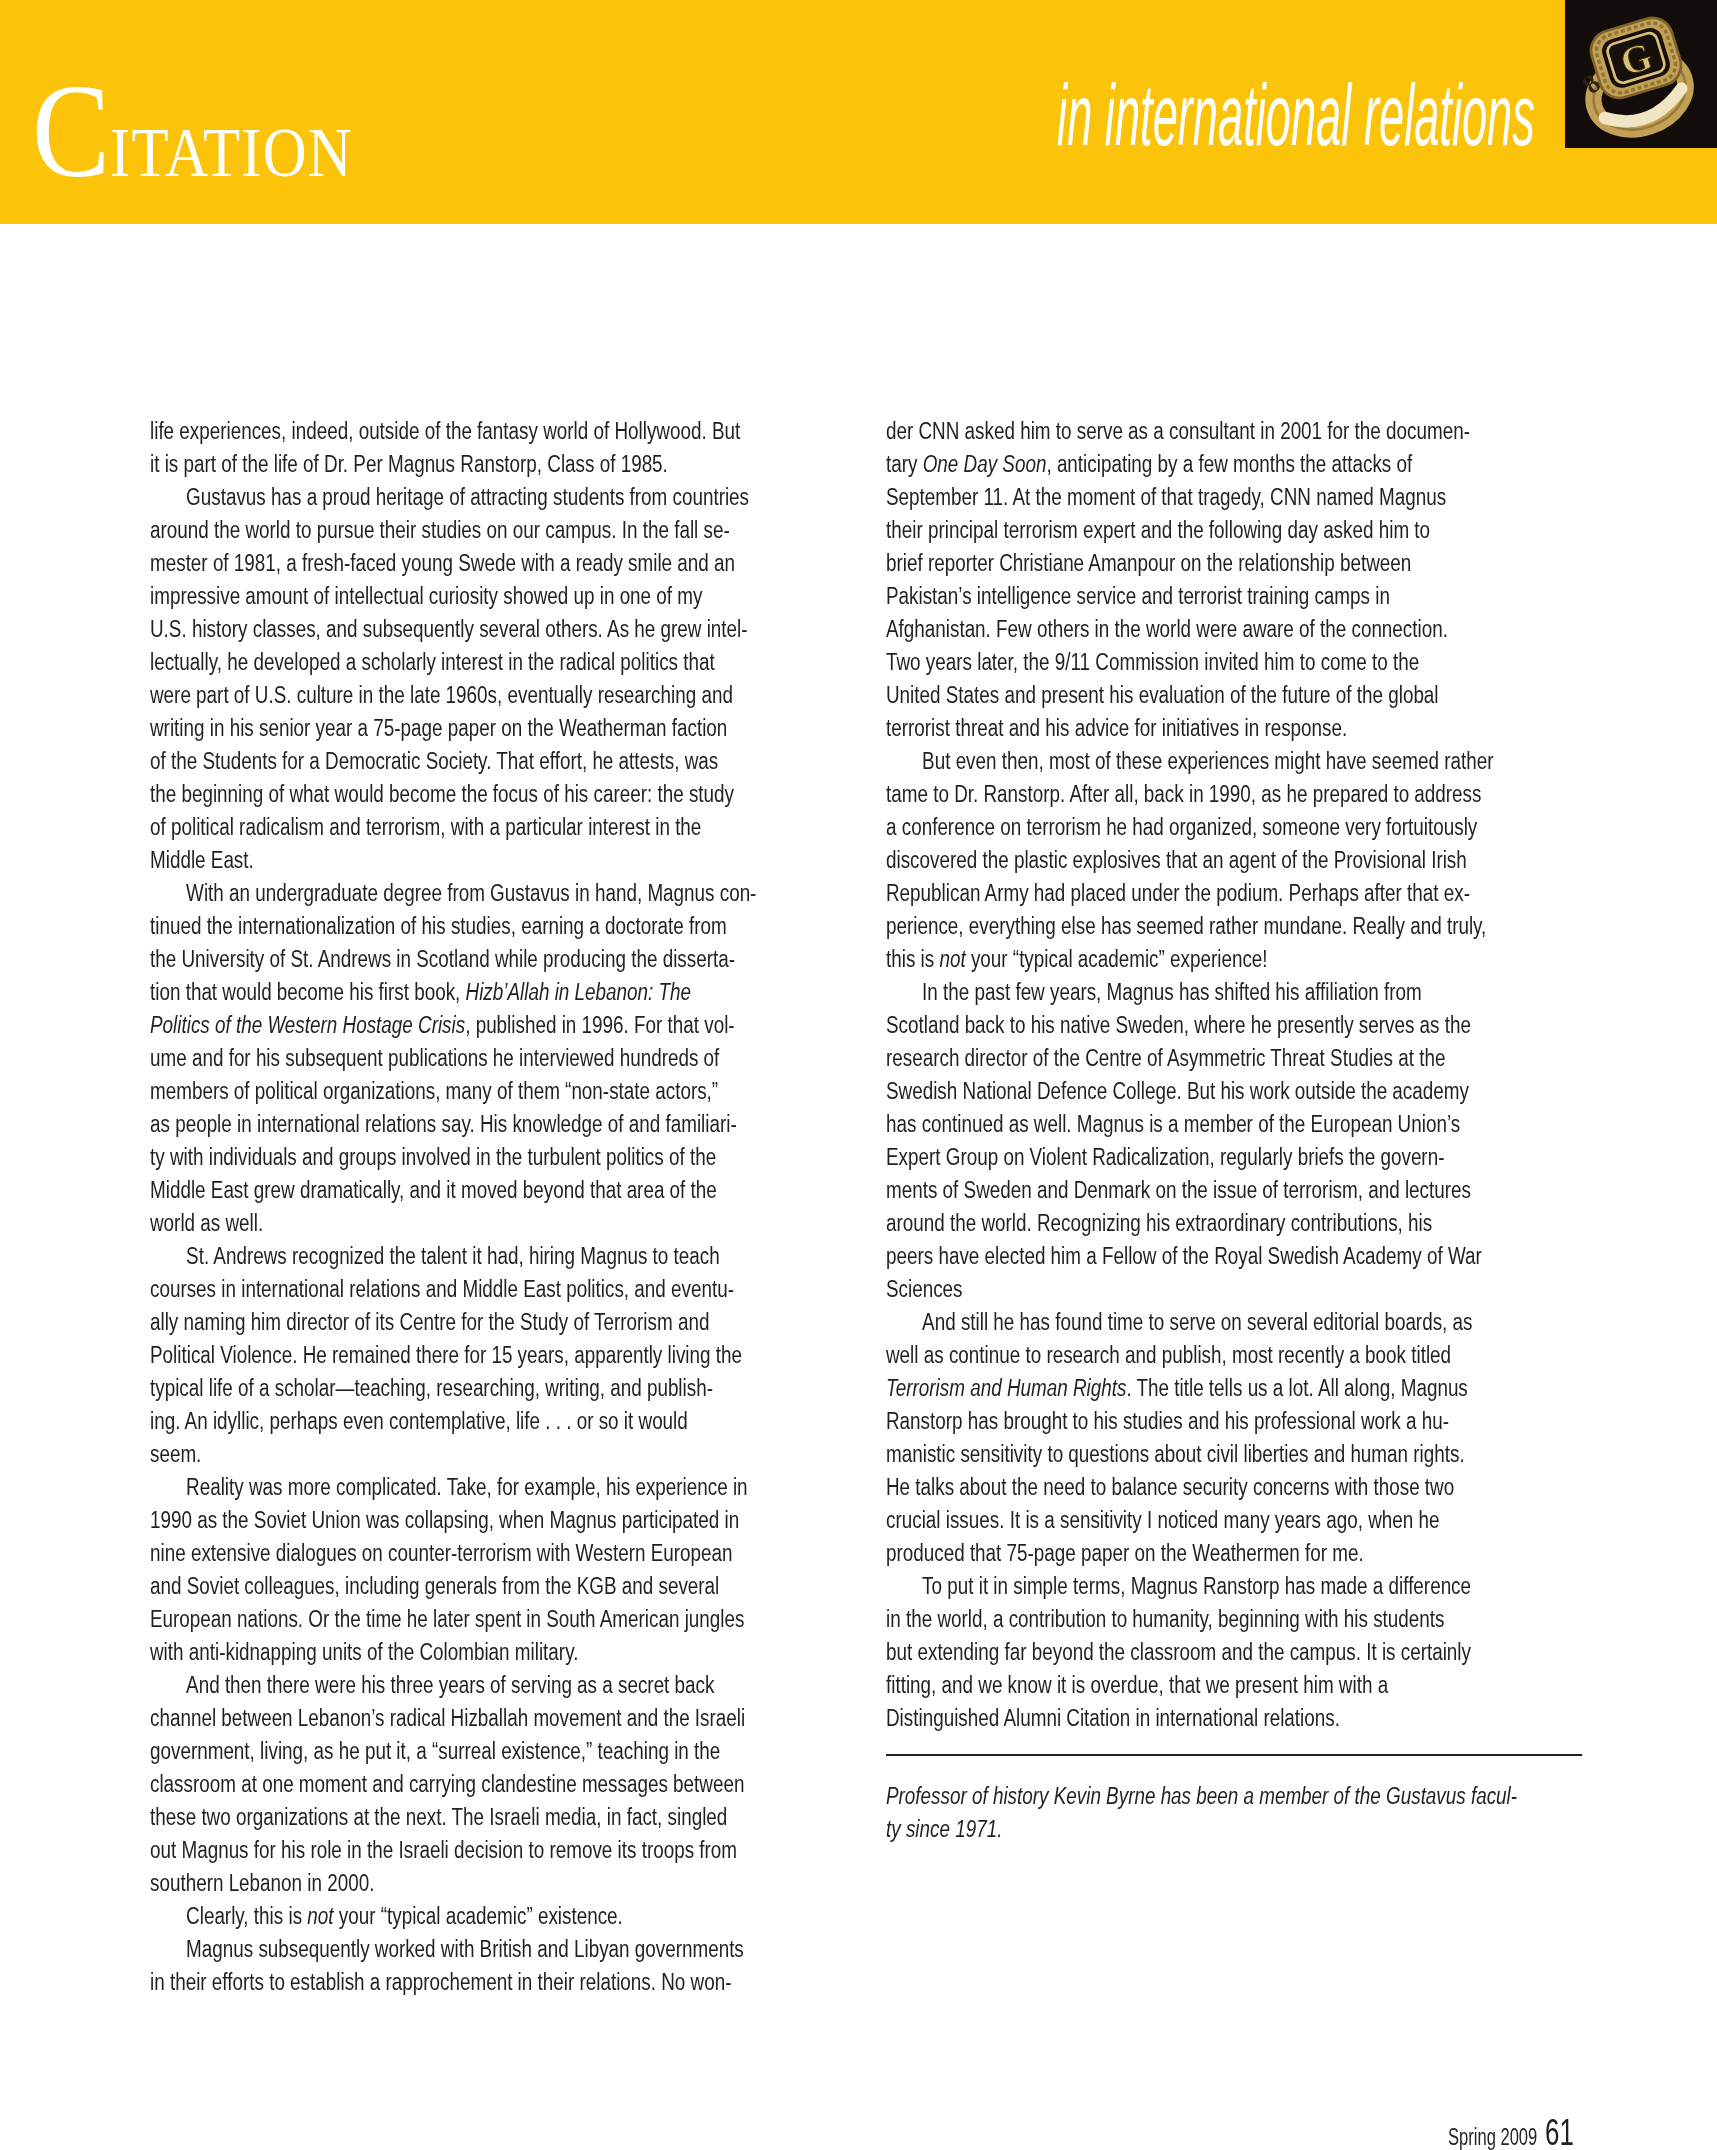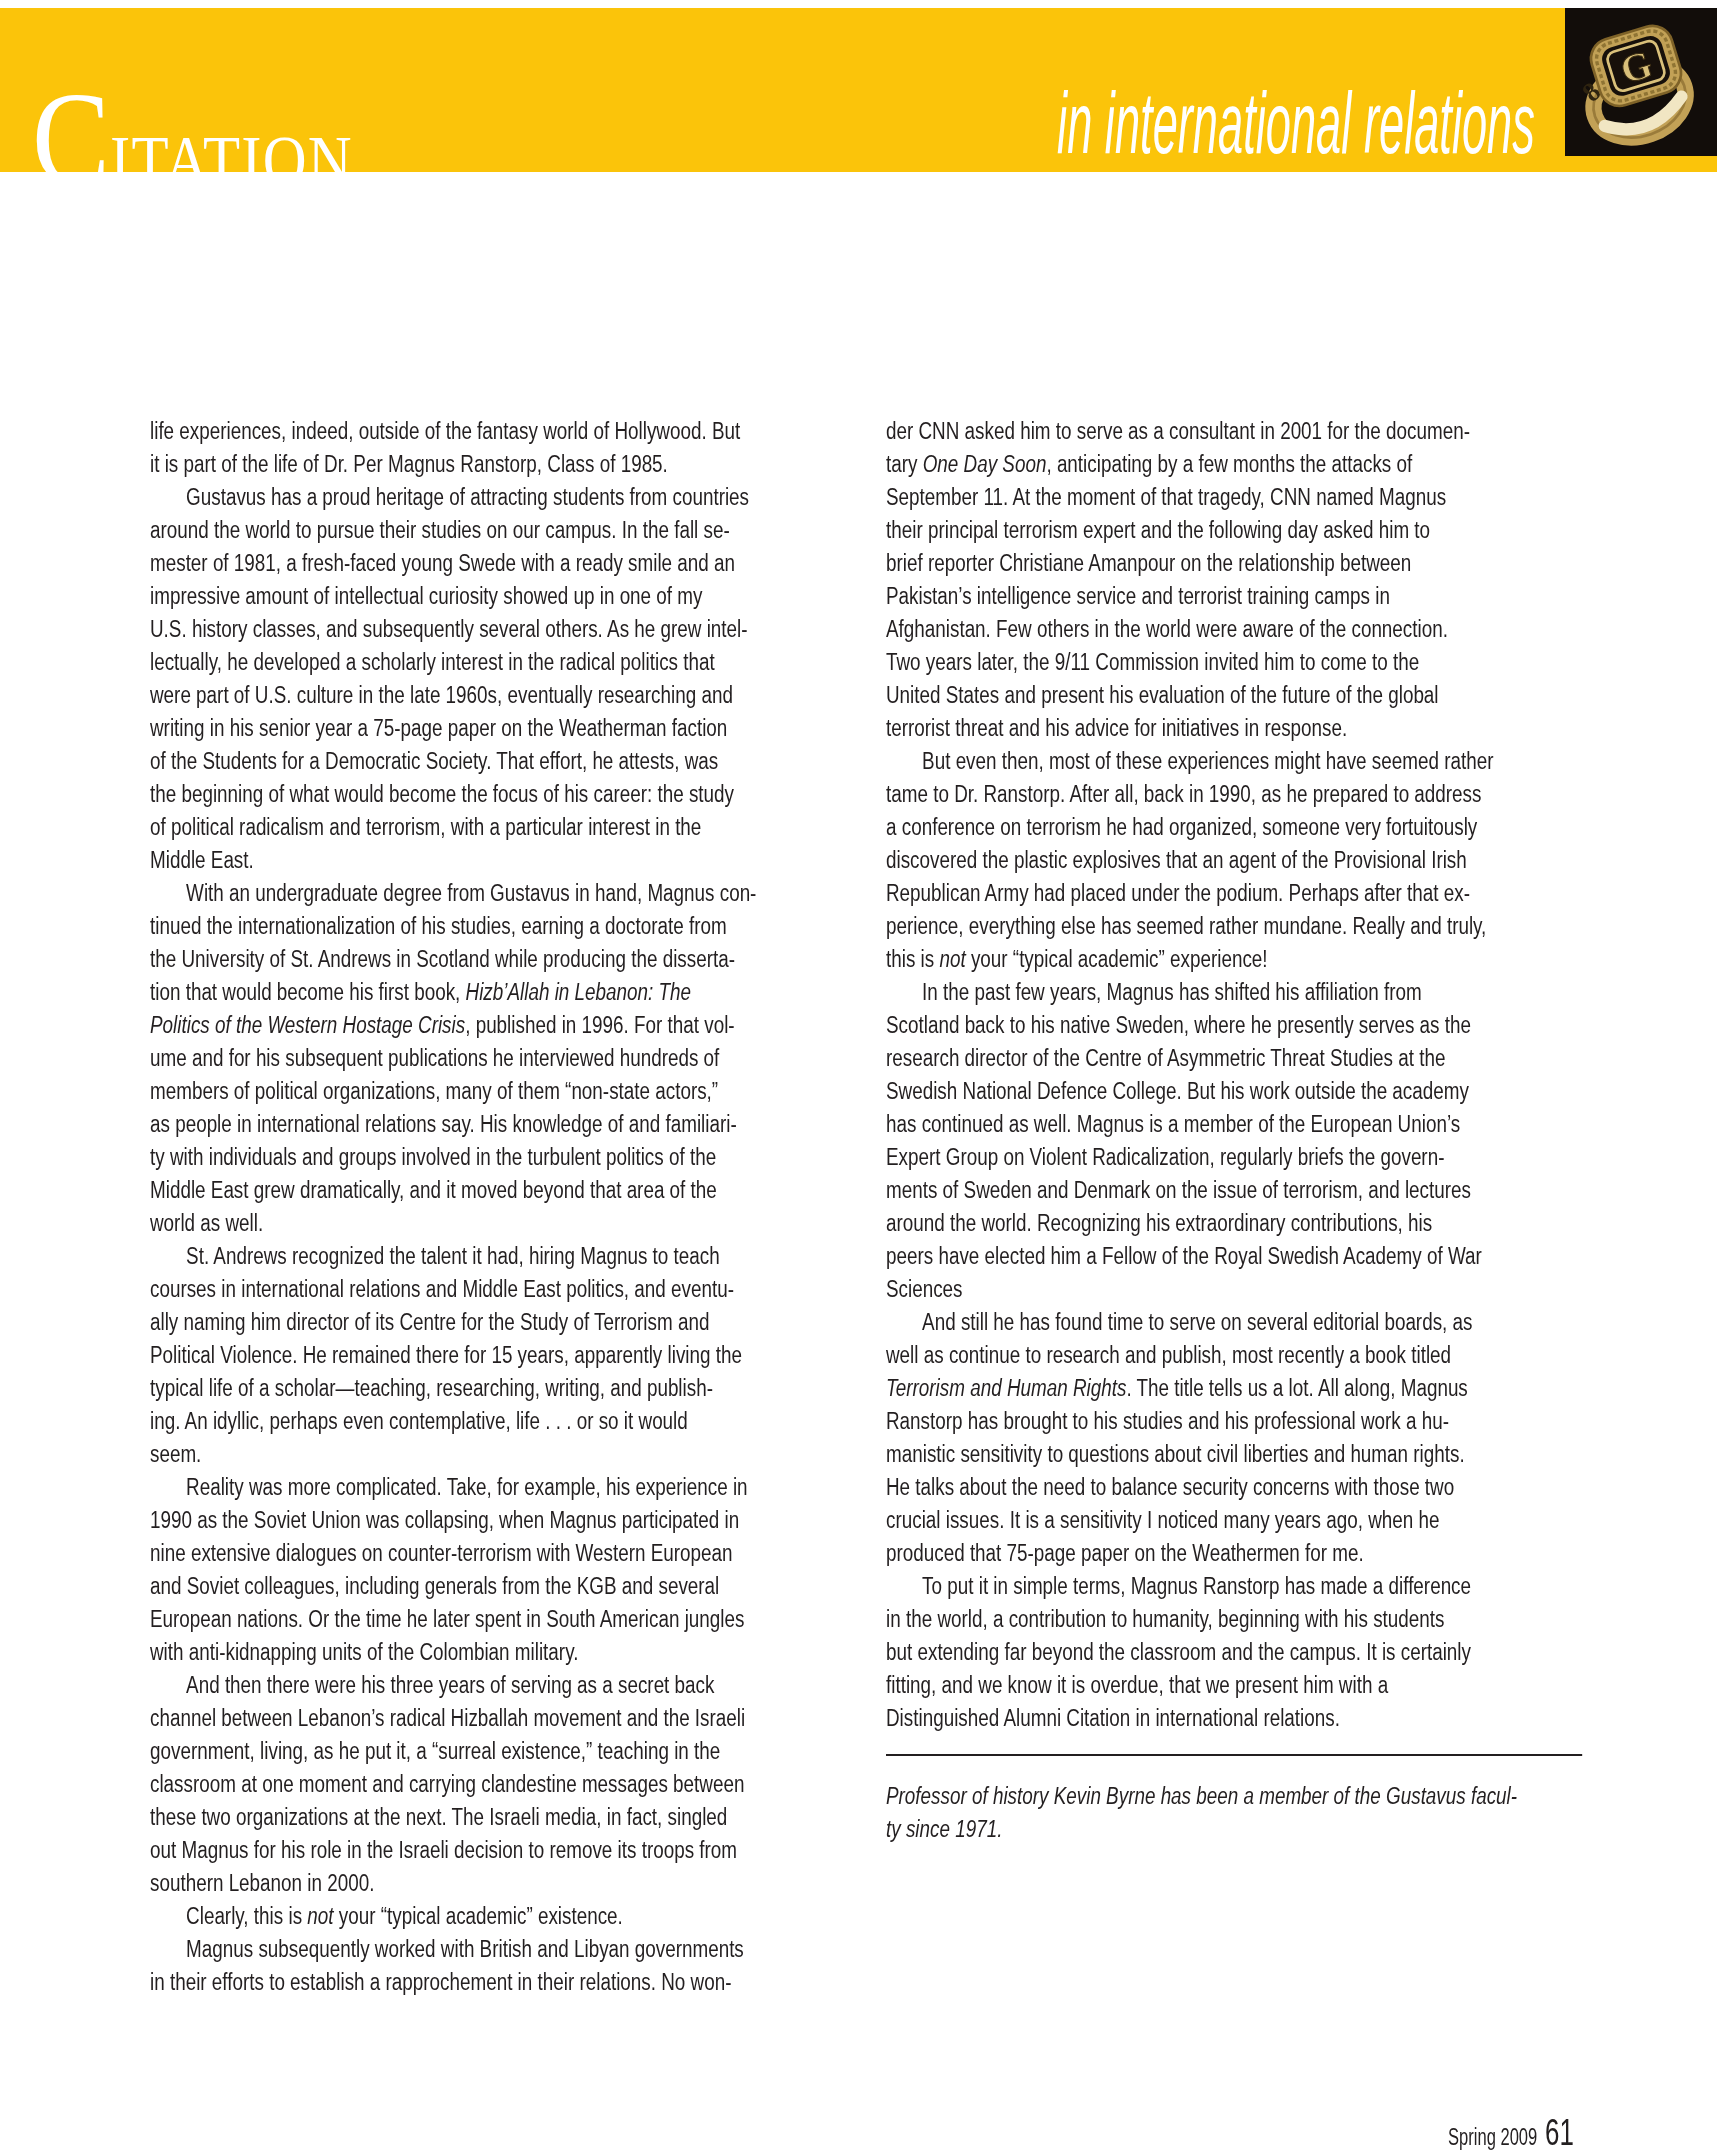--- a/index.html
+++ b/index.html
@@ -1,21 +1,21 @@
 <!DOCTYPE html>
 <html style="font-size:10.8px"><head>
 <meta charset="utf-8">
 <style>
   html,body { margin:0; padding:0; background:#888; }
   .page {
     position:relative; width:1718px; height:2151px; background:#ffffff;
     font-family:"Liberation Sans", sans-serif; overflow:hidden;
   }
   
-  .band { position:absolute; left:0; top:8px; width:1718px; height:164px; background:#FBC40A; }
+  .band { position:absolute; left:0; top:0; width:1718px; height:224px; background:#FBC40A; }
   .title {
     position:absolute; left:32px; top:65px; line-height:1; color:#fff;
     font-family:"Liberation Serif", serif; white-space:nowrap;
     transform:scaleX(0.88); transform-origin:left top;
   }
   .title .initial { font-size:133px; }
   .title .rest   { font-size:69px; letter-spacing:1.3px; }
   .subtitle {
     position:absolute; right:183px; top:71px; line-height:1; color:#fff;
     font-style:italic; font-size:87px; white-space:nowrap;

